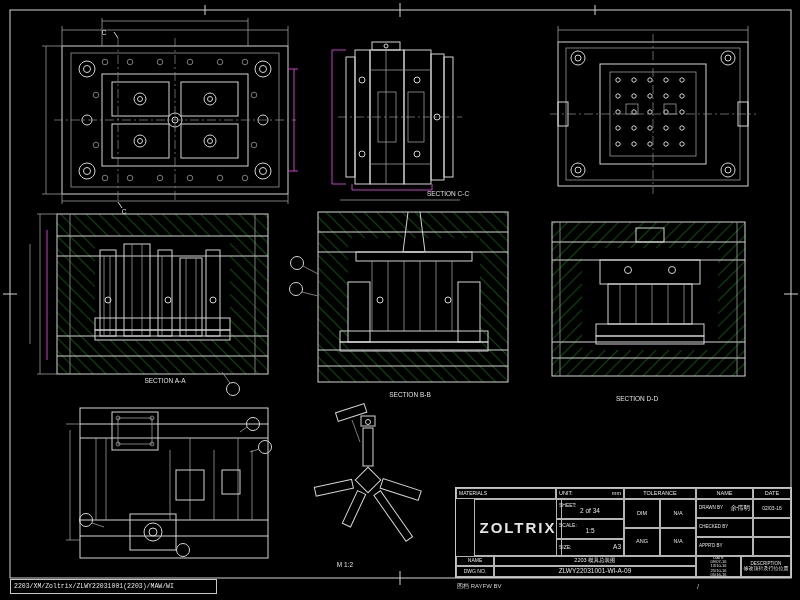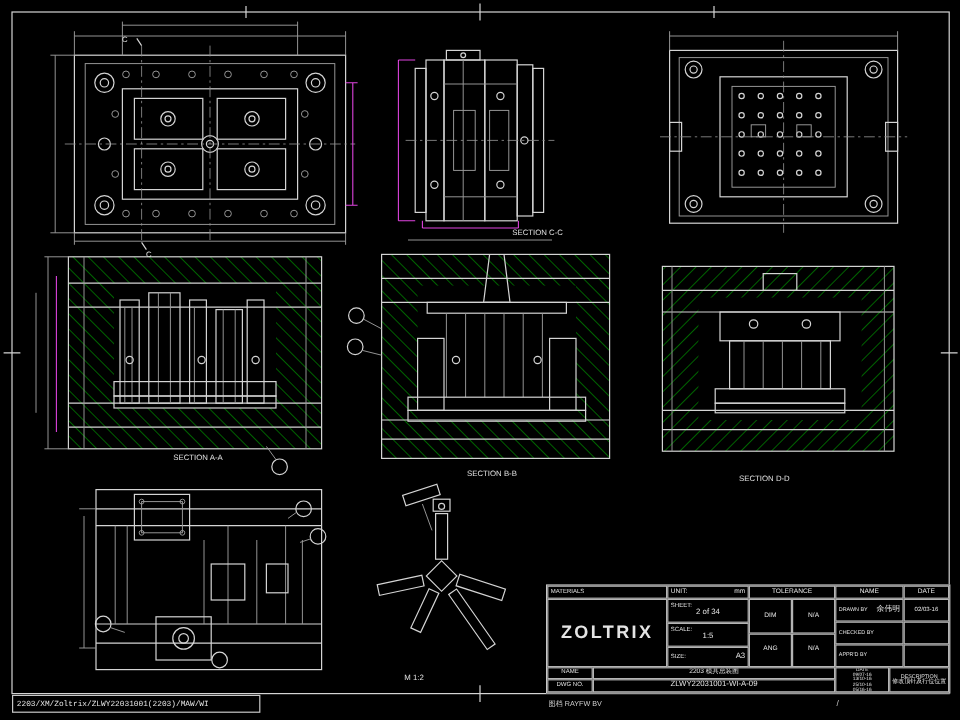--- a/index.html
+++ b/index.html
@@ -270,21 +270,21 @@
   <text class="txt" x="165" y="383" text-anchor="middle">SECTION  A-A</text>
   <text class="txt" x="410" y="397" text-anchor="middle">SECTION  B-B</text>
   <text class="txt" x="637" y="401" text-anchor="middle">SECTION  D-D</text>
   <text class="txt" x="345" y="567" text-anchor="middle">M 1:2</text>
   <text class="txt" x="104" y="35" text-anchor="middle">C</text>
   <text class="txt" x="124" y="214" text-anchor="middle">C</text>
 </svg>
 
 <div class="tb">
   <div class="c left f5" style="left:0;top:0;width:100px;height:11px">MATERIALS</div>
-  <div class="c logo" style="left:0;top:11px;width:100px;height:57px">ZOLTRIX</div>
+  <div class="c logo" style="left:18px;top:11px;width:88px;height:57px">ZOLTRIX</div>
 
   <div class="c row2" style="left:100px;top:0;width:68px;height:11px">
     <span class="f55">UNIT:</span>
     <span class="f55">mm</span>
   </div>
   <div class="c col" style="left:100px;top:11px;width:68px;height:20px">
     <span class="f5" style="align-self:flex-start;padding-left:2px">SHEET:</span>
     <span class="f65">2 of 34</span>
   </div>
   <div class="c col" style="left:100px;top:31px;width:68px;height:20px">

